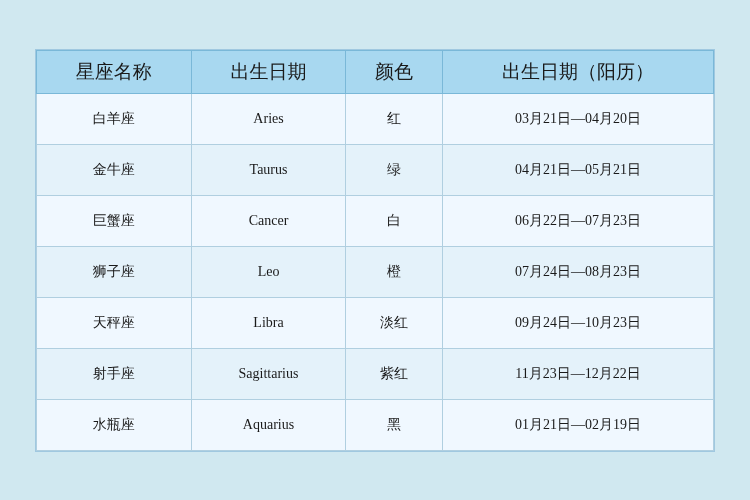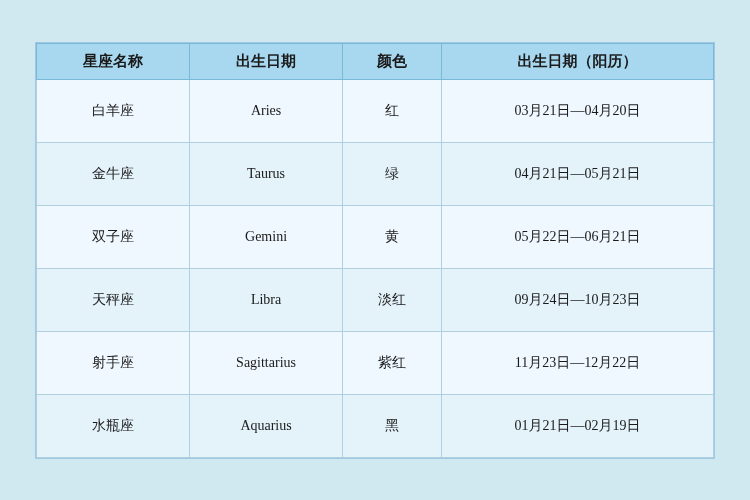--- a/index.html
+++ b/index.html
@@ -30,36 +30,36 @@
     }
 
     thead tr {
       background-color: #a8d8f0;
     }
 
     thead th {
       border: 1px solid #7ab8d8;
       padding: 8px 12px;
       text-align: center;
-      font-weight: bold;
-      font-size: 15px;
+      font-weight: normal;
+      font-size: 19px;
       color: #1a1a1a;
     }
 
     tbody tr {
       background-color: #f0f8ff;
     }
 
     tbody tr:nth-child(even) {
       background-color: #e4f2fa;
     }
 
     tbody td {
       border: 1px solid #b0cfe0;
-      padding: 22px 12px;
+      padding: 16px 12px;
       text-align: center;
       font-size: 14px;
       color: #1a1a1a;
     }
 
     tbody td:first-child {
       font-weight: normal;
     }
 
     tbody td:nth-child(2) {
@@ -86,24 +86,30 @@
           <td>红</td>
           <td>03月21日—04月20日</td>
         </tr>
         <tr>
           <td>金牛座</td>
           <td>Taurus</td>
           <td>绿</td>
           <td>04月21日—05月21日</td>
         </tr>
         <tr>
-          <td>双子座</td>
-          <td>Gemini</td>
-          <td>黄</td>
-          <td>05月22日—06月21日</td>
+          <td>巨蟹座</td>
+          <td>Cancer</td>
+          <td>白</td>
+          <td>06月22日—07月23日</td>
+        </tr>
+        <tr>
+          <td>狮子座</td>
+          <td>Leo</td>
+          <td>橙</td>
+          <td>07月24日—08月23日</td>
         </tr>
         <tr>
           <td>天秤座</td>
           <td>Libra</td>
           <td>淡红</td>
           <td>09月24日—10月23日</td>
         </tr>
         <tr>
           <td>射手座</td>
           <td>Sagittarius</td>

